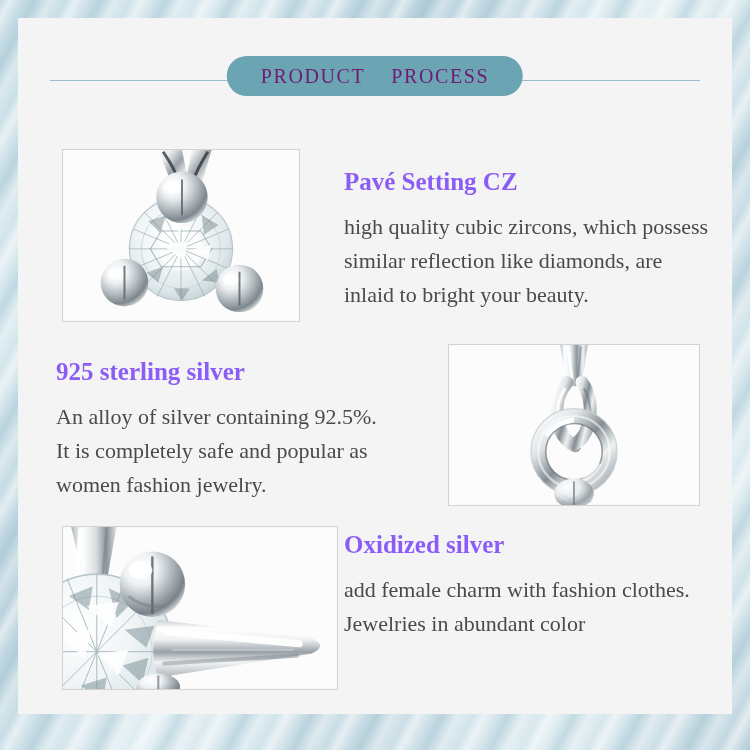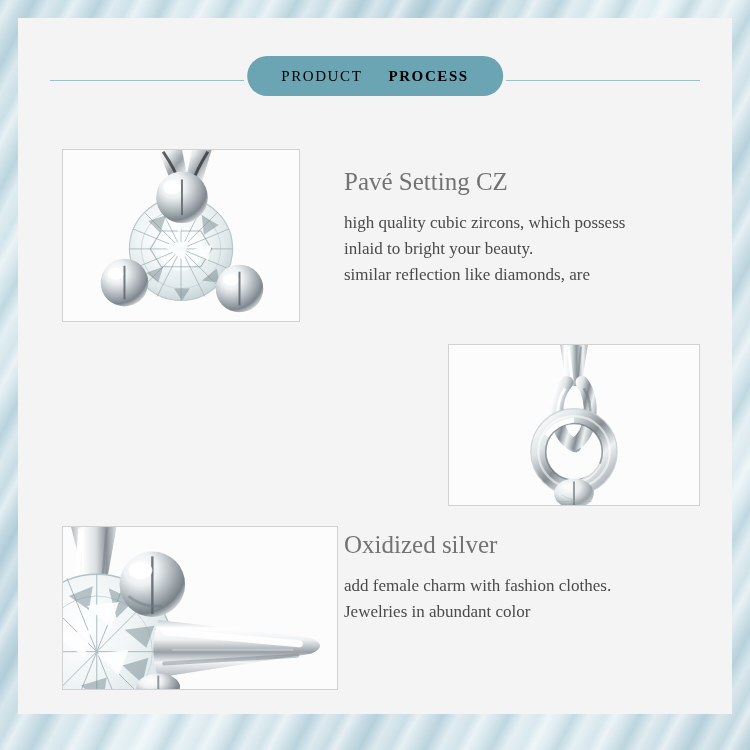--- a/index.html
+++ b/index.html
@@ -75,45 +75,45 @@
     border-radius: 25px;
     height: 40px;
     padding: 0 34px;
     display: flex;
     align-items: center;
     justify-content: center;
     gap: 11px;
     white-space: nowrap;
   }
   .pill-word {
-    color: #000000;
-    font-size: 15px;
+    color: #701a75;
+    font-size: 20px;
     letter-spacing: 1.6px;
     font-weight: 400;
   }
-  .pill-word.strong { font-weight: 700; margin-left: 15px; }
+  .pill-word.strong { font-weight: 400; margin-left: 15px; }
 
   
   .photo {
     position: absolute;
     border: 1px solid #d2d2d2;
     background: #fbfbfb;
     overflow: hidden;
     box-sizing: border-box;
   }
   .text-block { position: absolute; }
   .block-title {
     font-size: 25px;
-    color: #737373;
+    color: #8b5cf6;
     line-height: 1.1;
     margin: 0 0 14px 0;
-    font-weight: 400;
+    font-weight: 700;
   }
   .block-body {
-    font-size: 17px;
+    font-size: 22px;
     color: #4a4a4a;
     line-height: 1.55;
     margin: 0;
   }
   .block-body span { display: block; }
 
   
   #photo-1 { left: 44px;  top: 131px; width: 238px; height: 173px; }
   #text-1  { left: 326px; top: 150px; width: 368px; }
 
@@ -225,25 +225,33 @@
             <ellipse cx="169" cy="131" rx="8" ry="6" fill="#ffffff" opacity="0.85"></ellipse>
           </g>
         </svg>
       </div>
     </div>
 
     <div class="text-block" id="text-1">
       <h2 class="block-title">Pavé Setting CZ</h2>
       <p class="block-body">
         <span>high quality cubic zircons, which possess</span>
+        <span>similar reflection like diamonds, are</span>
         <span>inlaid to bright your beauty.</span>
-        <span>similar reflection like diamonds, are</span>
       </p>
     </div>
 
+    <div class="text-block" id="text-2">
+      <h2 class="block-title">925 sterling silver</h2>
+      <p class="block-body">
+        <span>An alloy of silver containing 92.5%.</span>
+        <span>It is completely safe and popular as</span>
+        <span>women fashion jewelry.</span>
+      </p>
+    </div>
 
     <div class="photo" id="photo-2">
       <div class="shot">
         <svg viewBox="0 0 252 162" preserveAspectRatio="xMidYMid slice">
           <defs>
             <linearGradient id="g-bail" x1="0" y1="0" x2="1" y2="0">
               <stop offset="0%" stop-color="#b9c0c5"></stop>
               <stop offset="16%" stop-color="#ffffff"></stop>
               <stop offset="40%" stop-color="#e6eaec"></stop>
               <stop offset="60%" stop-color="#8d969c"></stop>

